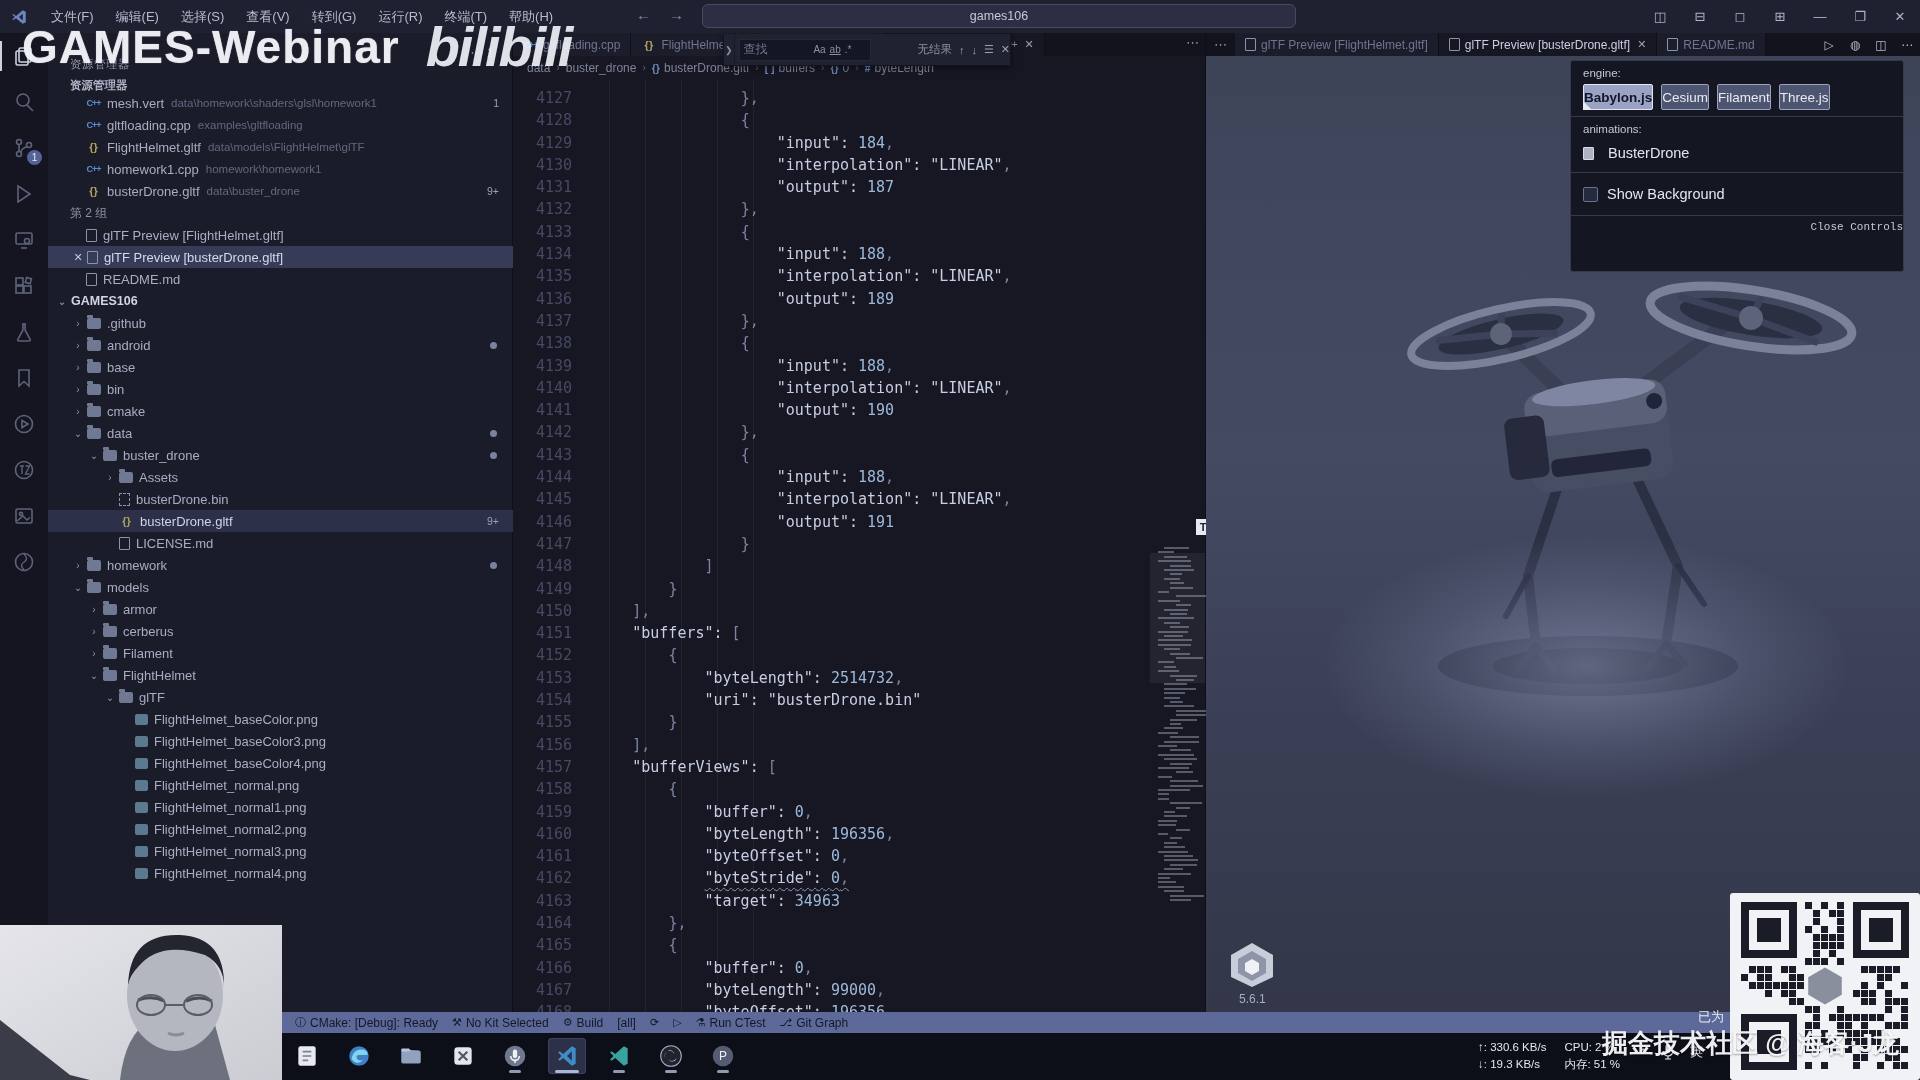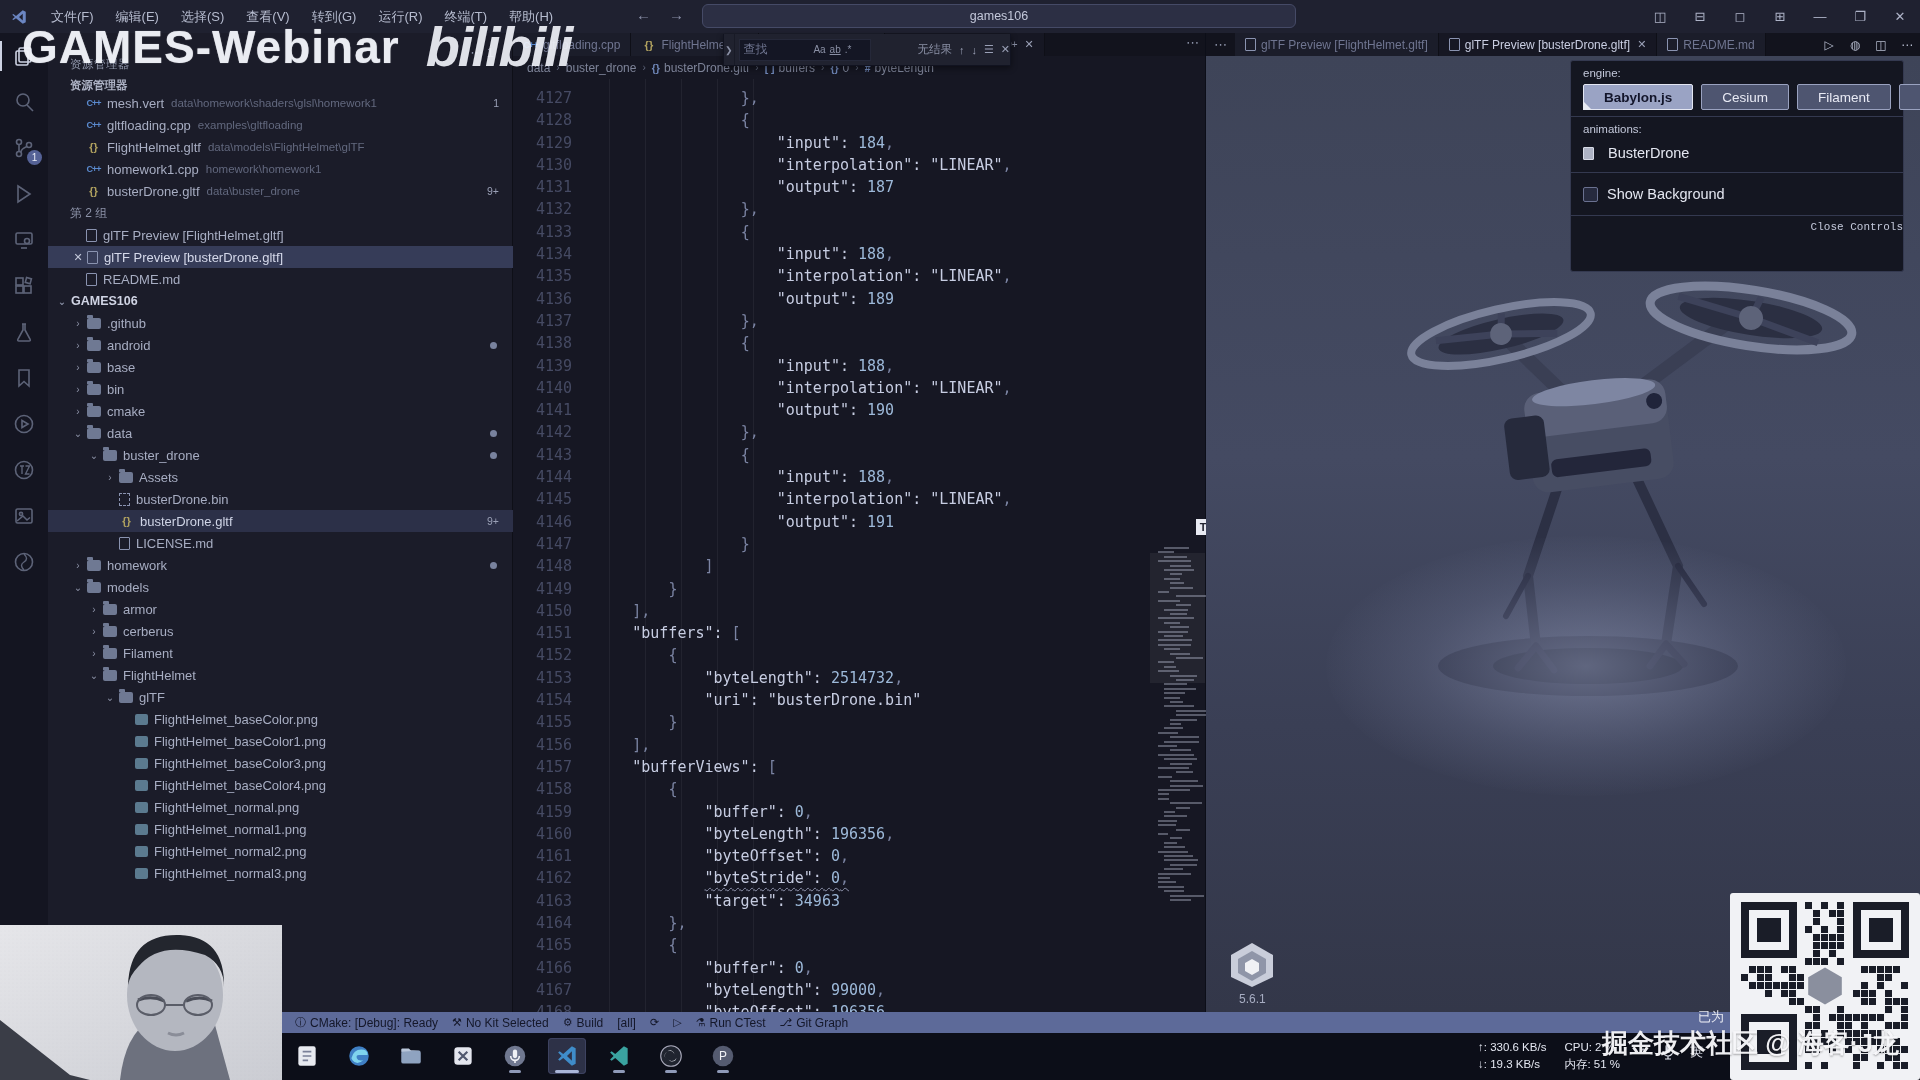--- a/index.html
+++ b/index.html
@@ -111,21 +111,21 @@
   #floor-glow { position:absolute; left:120px; top:480px; width:520px; height:260px; border-radius:50%;
     background:radial-gradient(ellipse at center, rgba(150,158,190,.55) 0%, rgba(120,128,160,.25) 45%, rgba(90,96,128,0) 72%); }
   #babylon-logo { position:absolute; left:22px; top:885px; width:48px; height:48px; }
   #babylon-ver { position:absolute; left:33px; top:936px; color:#a7adc2; font-size:12px; }
 
   #engine-panel { position:absolute; left:364px; top:4px; width:334px; height:212px;
     background:rgba(16,18,28,.92); border:1px solid #343950; border-radius:3px; color:#ccd1e2; }
   #engine-panel .sect { padding:6px 12px; border-bottom:1px solid #343950; }
   #engine-label, #anim-label { font-size:11.5px; color:#c3c8da; margin-bottom:5px; }
   .eng-btns { display:flex; gap:8px; }
-  .eng-btn { position:relative; height:26px; padding:0 20px; display:flex; align-items:center; border-radius:2px;
+  .eng-btn { position:relative; height:26px; padding:0 0; display:flex; align-items:center; border-radius:2px;
     background:#4e5570; border:1px solid #9aa2c0; color:#e8eaf4; font-size:13.5px; }
   .eng-btn.active { background:#9aa3c4; color:#13152a; font-weight:bold; border-color:#e3e6f2; }
   .eng-btn.active::after { content:""; position:absolute; left:-1px; bottom:-1px; border-style:solid;
     border-width:9px 0 0 9px; border-color:transparent transparent transparent #e8eaf2; }
   .chk-row { display:flex; align-items:center; gap:9px; height:30px; font-size:14.5px; color:#e4e7f1; }
   .chk { width:15px; height:15px; background:#262a3e; border:1px solid #6a7190; border-radius:2px; }
   .anim-row { display:flex; align-items:center; gap:8px; font-size:14.5px; color:#e4e7f1; height:26px; }
   #close-controls { text-align:right; font-size:11px; color:#c3c8da; padding:5px 0 4px;font-family:Liberation Mono, monospace; }
 
   
@@ -446,26 +446,20 @@
     </div>
         <div class="srow" style="padding-left:72px">
     <span class="chev"></span>
     <span class="fi img"></span>
           <span>FlightHelmet_baseColor.png</span>
 
     </div>
         <div class="srow" style="padding-left:72px">
     <span class="chev"></span>
     <span class="fi img"></span>
-          <span>FlightHelmet_baseColor1.png</span>
-
-    </div>
-        <div class="srow" style="padding-left:72px">
-    <span class="chev"></span>
-    <span class="fi img"></span>
           <span>FlightHelmet_baseColor3.png</span>
 
     </div>
         <div class="srow" style="padding-left:72px">
     <span class="chev"></span>
     <span class="fi img"></span>
           <span>FlightHelmet_baseColor4.png</span>
 
     </div>
         <div class="srow" style="padding-left:72px">
@@ -483,20 +477,26 @@
         <div class="srow" style="padding-left:72px">
     <span class="chev"></span>
     <span class="fi img"></span>
           <span>FlightHelmet_normal2.png</span>
 
     </div>
         <div class="srow" style="padding-left:72px">
     <span class="chev"></span>
     <span class="fi img"></span>
           <span>FlightHelmet_normal3.png</span>
+
+    </div>
+        <div class="srow" style="padding-left:72px">
+    <span class="chev"></span>
+    <span class="fi img"></span>
+          <span>FlightHelmet_normal4.png</span>
 
     </div>
       </div>
   </div>
 
   <div id="group1" class="abs">
     <div id="tabs1">
         <div class="tab">
     <span class="fi cpp">C++</span>
           <span>gltfloading.cpp</span>

